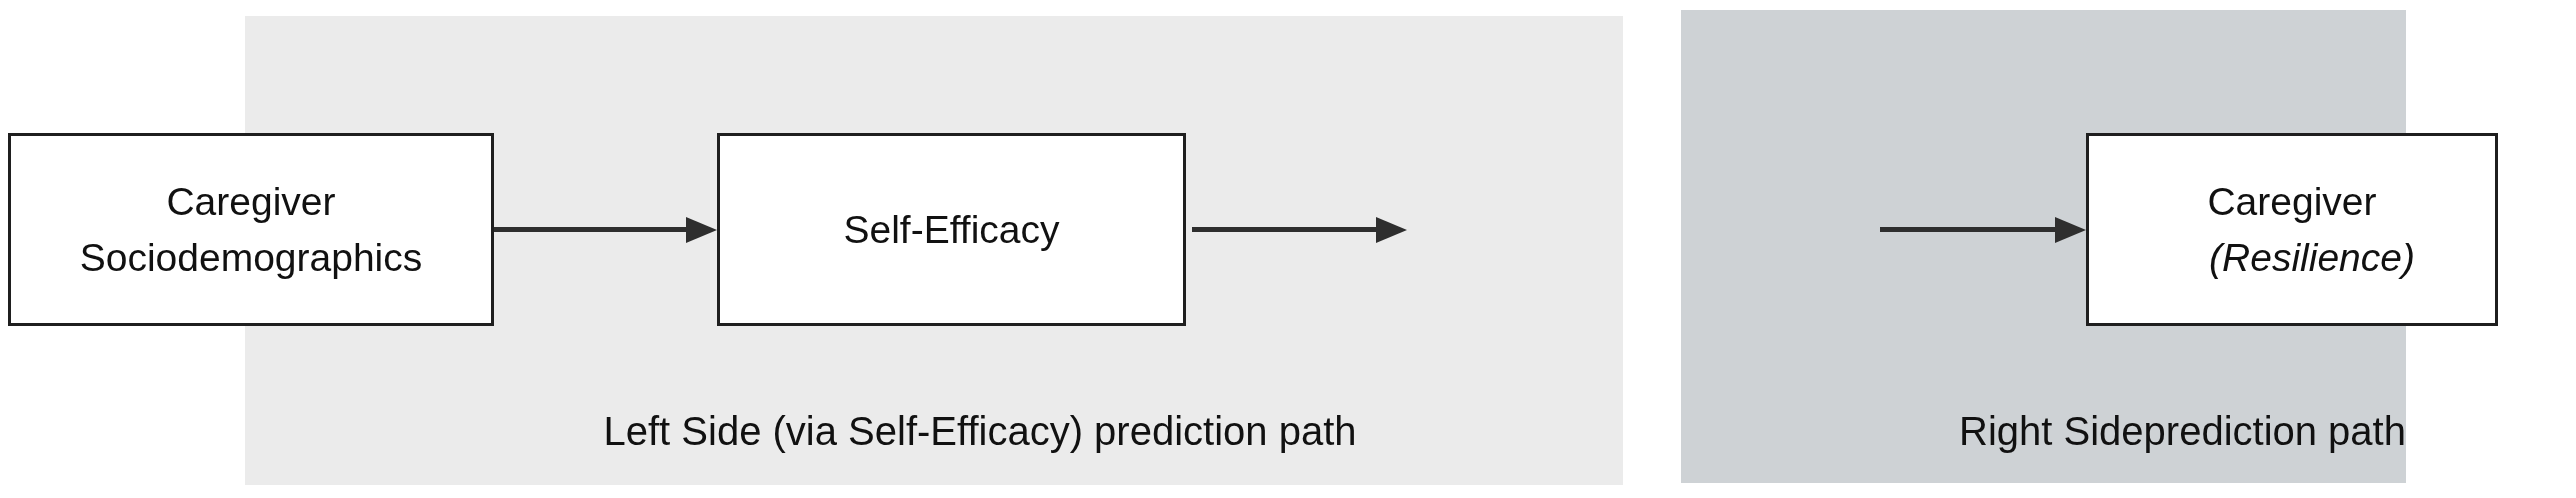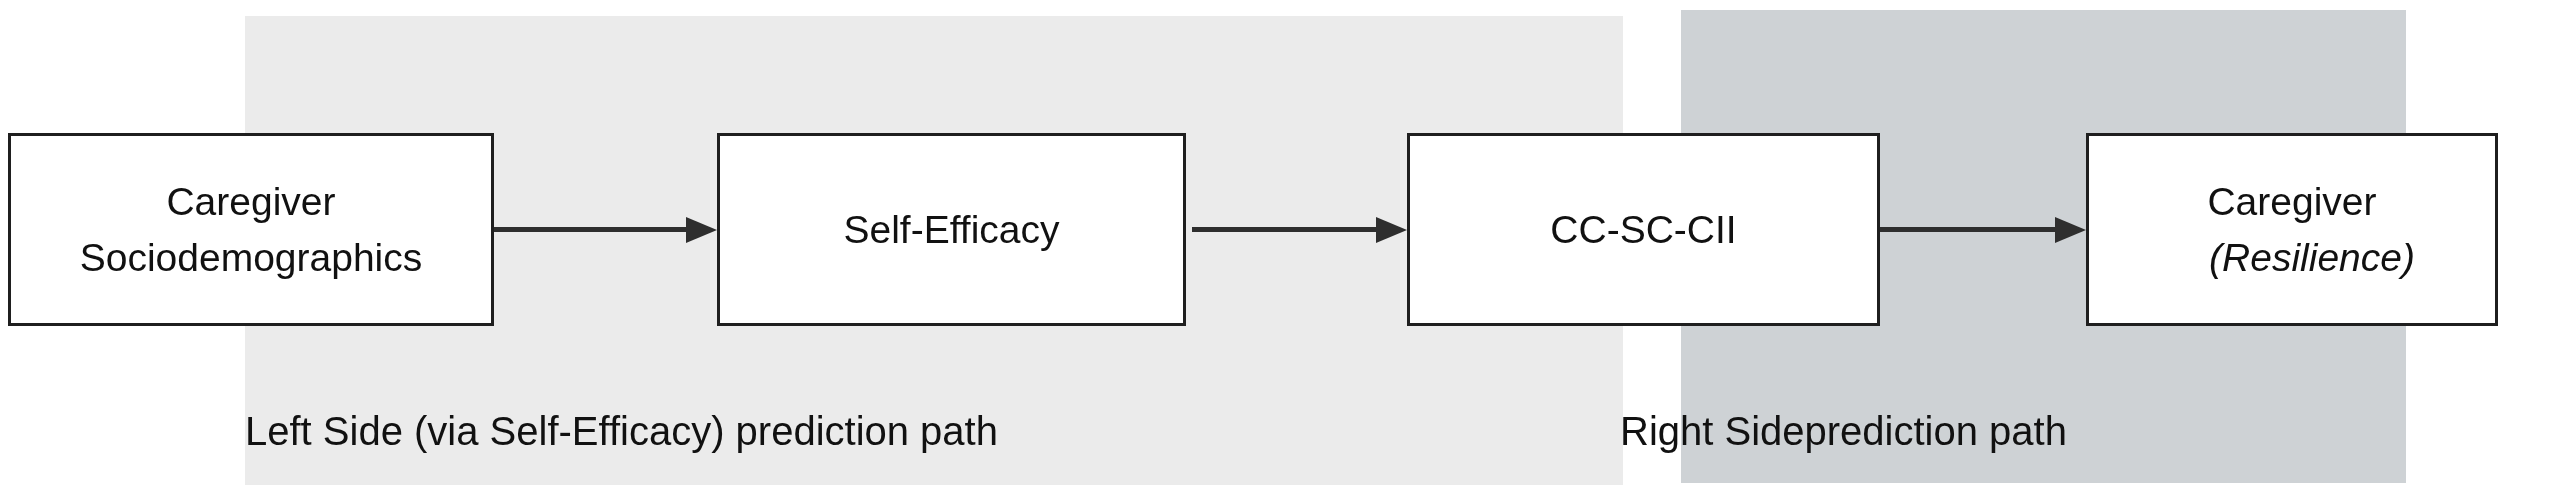--- a/index.html
+++ b/index.html
@@ -23,26 +23,28 @@
     height: 469px;
   }
   .region-left  { left: 245px;  width: 1378px; }
   .region-right { left: 1681px; width: 725px; top: 10px; height: 473px; }
 
   .region-label {
     position: absolute;
     top: 406px;
     height: 51px;
     line-height: 51px;
+    text-align: center;
     font-size: 40px;
     color: #111111;
     white-space: nowrap;
+    padding-left: 46px;
   }
   .label-left  { left: 245px;  width: 1378px; }
-  .label-right { left: 1620px; width: 725px; }
+  .label-right { left: 1774px; width: 725px; }
 
   
   .box {
     position: absolute;
     top: 133px;
     height: 193px;
     box-sizing: border-box;
     background: #ffffff;
     border: 3.3px solid #1f1f1f;
     display: flex;
@@ -111,23 +113,20 @@
 
   <div class="box box-1">
     <span>Caregiver</span>
     <span>Sociodemographics</span>
   </div>
 
   <div class="box box-2">
     <span>Self-Efficacy</span>
   </div>
 
-  <div class="box box-3">
-    <span>CC-SC-CII</span>
-  </div>
 
   <div class="box box-4">
     <span>Caregiver</span>
     <span class="italic">(Resilience)</span>
   </div>
 
 </div>
 
 
 </body></html>

